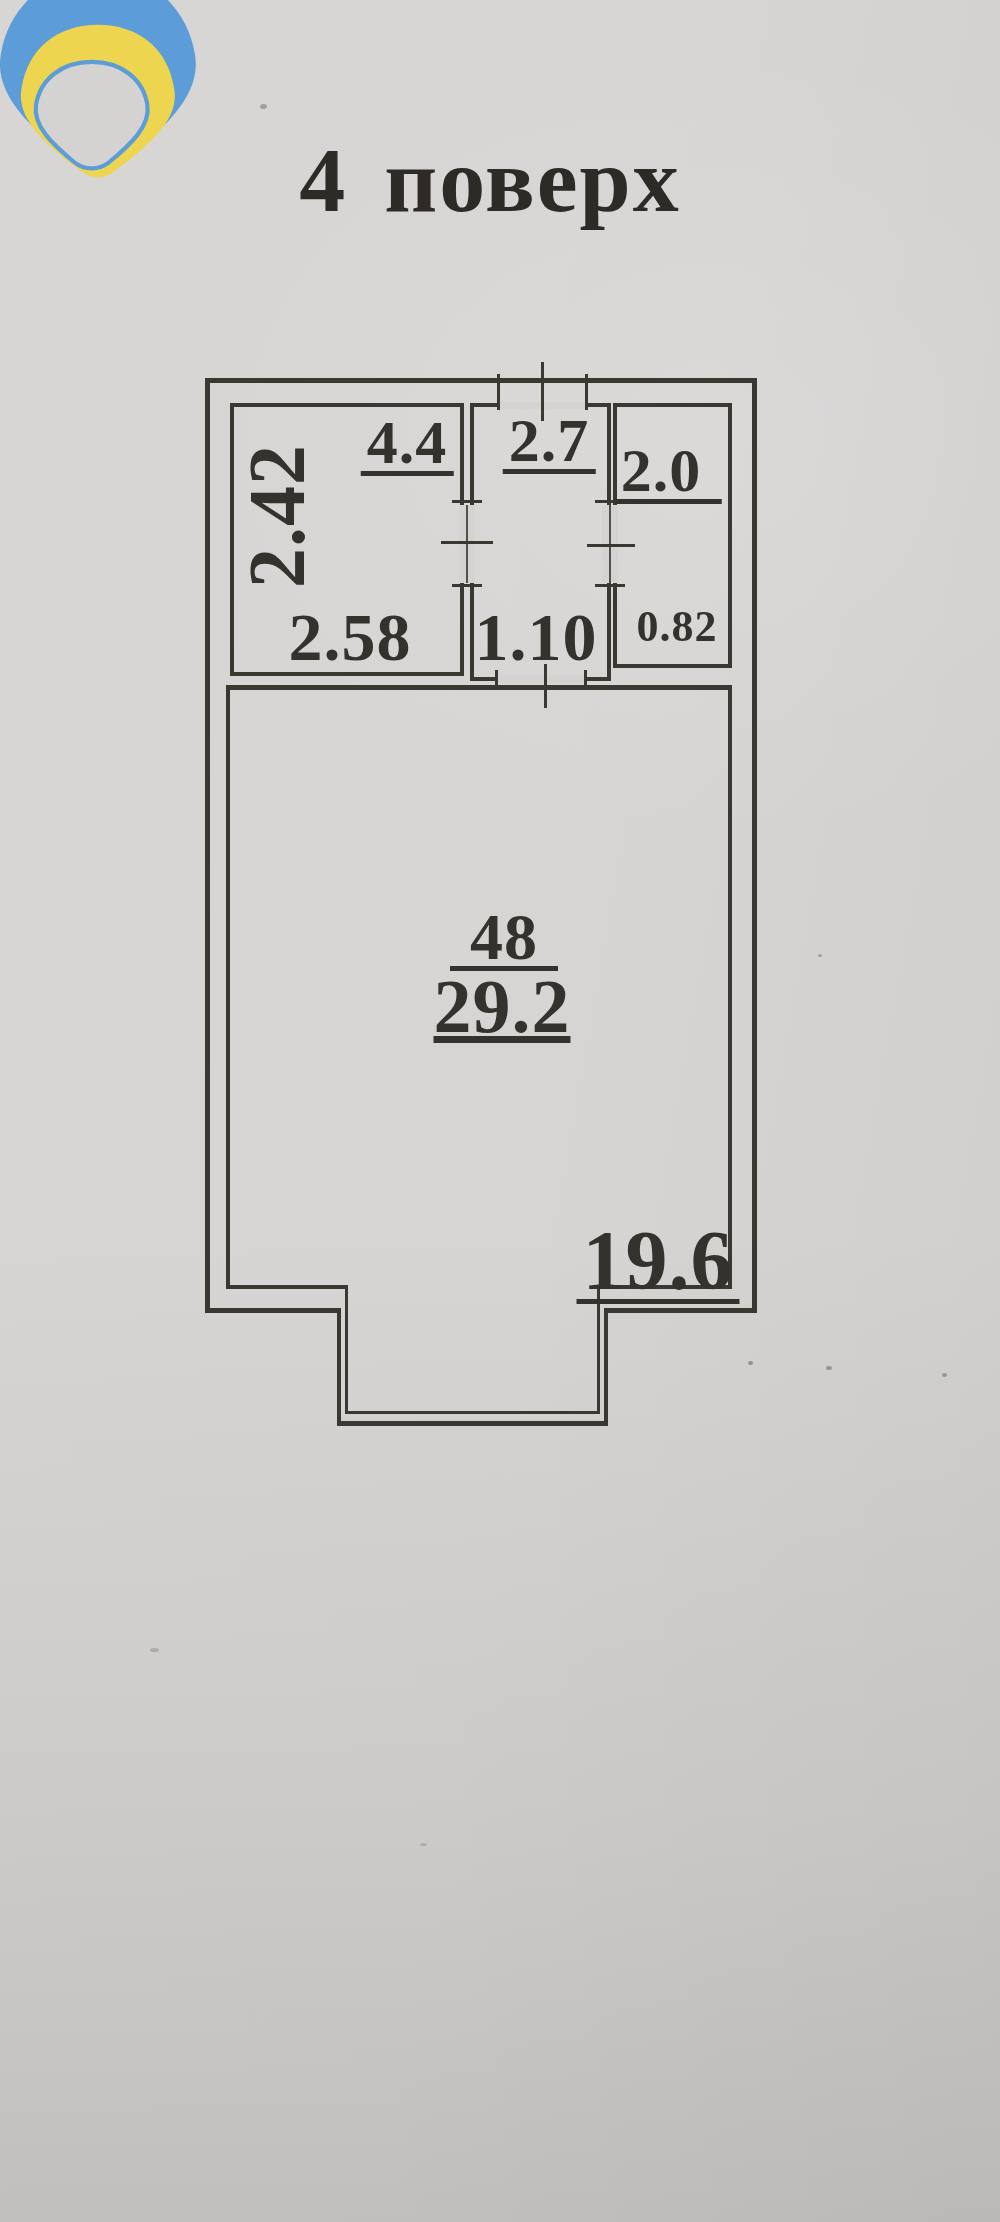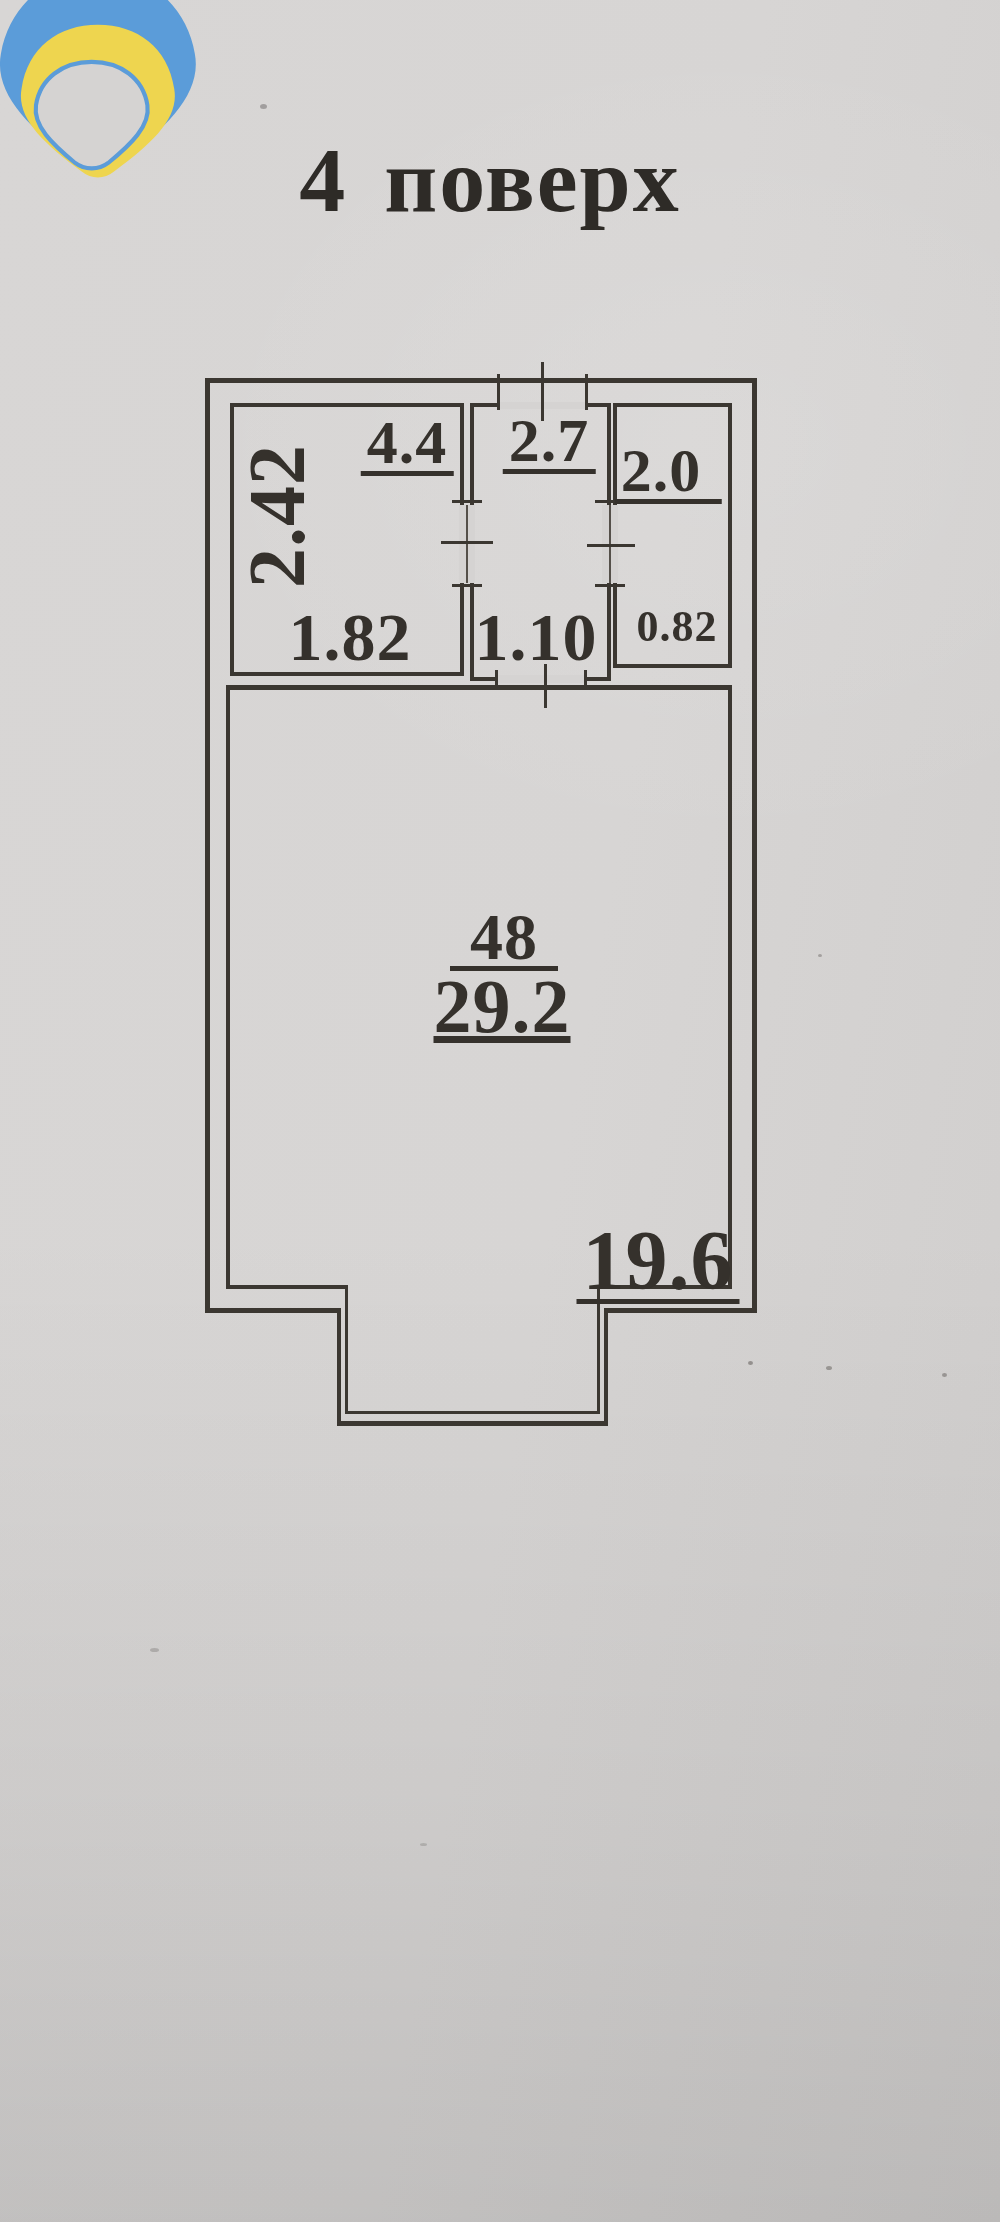--- a/index.html
+++ b/index.html
@@ -96,21 +96,21 @@
     <div class="tick" style="left:441px;top:541px;width:52px;height:3px;"></div>
 
     <div class="tick" style="left:595px;top:500px;width:30px;height:3px;"></div>
     <div class="tick" style="left:595px;top:584px;width:30px;height:3px;"></div>
     <div class="tick" style="left:587px;top:544px;width:48px;height:3px;"></div>
 
     <div class="label ul" style="left:407px;top:415px;font-size:62px;">4.4</div>
     <div class="label ul" style="left:549px;top:413px;font-size:62px;">2.7</div>
     <div class="label ul" style="left:668px;top:412px;font-size:62px;padding-right:20px;margin-top:31px;">2.0</div>
     <div class="label" style="left:277px;top:516px;font-size:80px;transform:translate(-50%,-50%) rotate(-90deg);">2.42</div>
-    <div class="label" style="left:350px;top:603px;font-size:68px;">1.82</div>
+    <div class="label" style="left:350px;top:603px;font-size:68px;">2.58</div>
     <div class="label" style="left:536px;top:603px;font-size:68px;">1.10</div>
     <div class="label" style="left:677px;top:605px;font-size:44px;">0.82</div>
     <div class="label ul" style="left:504px;top:908px;font-size:66px;line-height:0.88;padding:0 20px;">48</div>
     <div class="label" style="left:502px;top:968px;font-size:76px;text-decoration:underline;">29.2</div>
     <div class="label ul" style="left:658px;top:1223px;font-size:84px;">19.6</div>
   </div>
 
   <div class="speck" style="left:260px;top:104px;width:7px;height:5px;background:rgba(95,92,92,0.45);"></div>
   <div class="speck" style="left:818px;top:954px;width:4px;height:3px;background:rgba(90,86,82,0.4);"></div>
   <div class="speck" style="left:748px;top:1361px;width:5px;height:4px;background:rgba(85,80,75,0.5);"></div>

